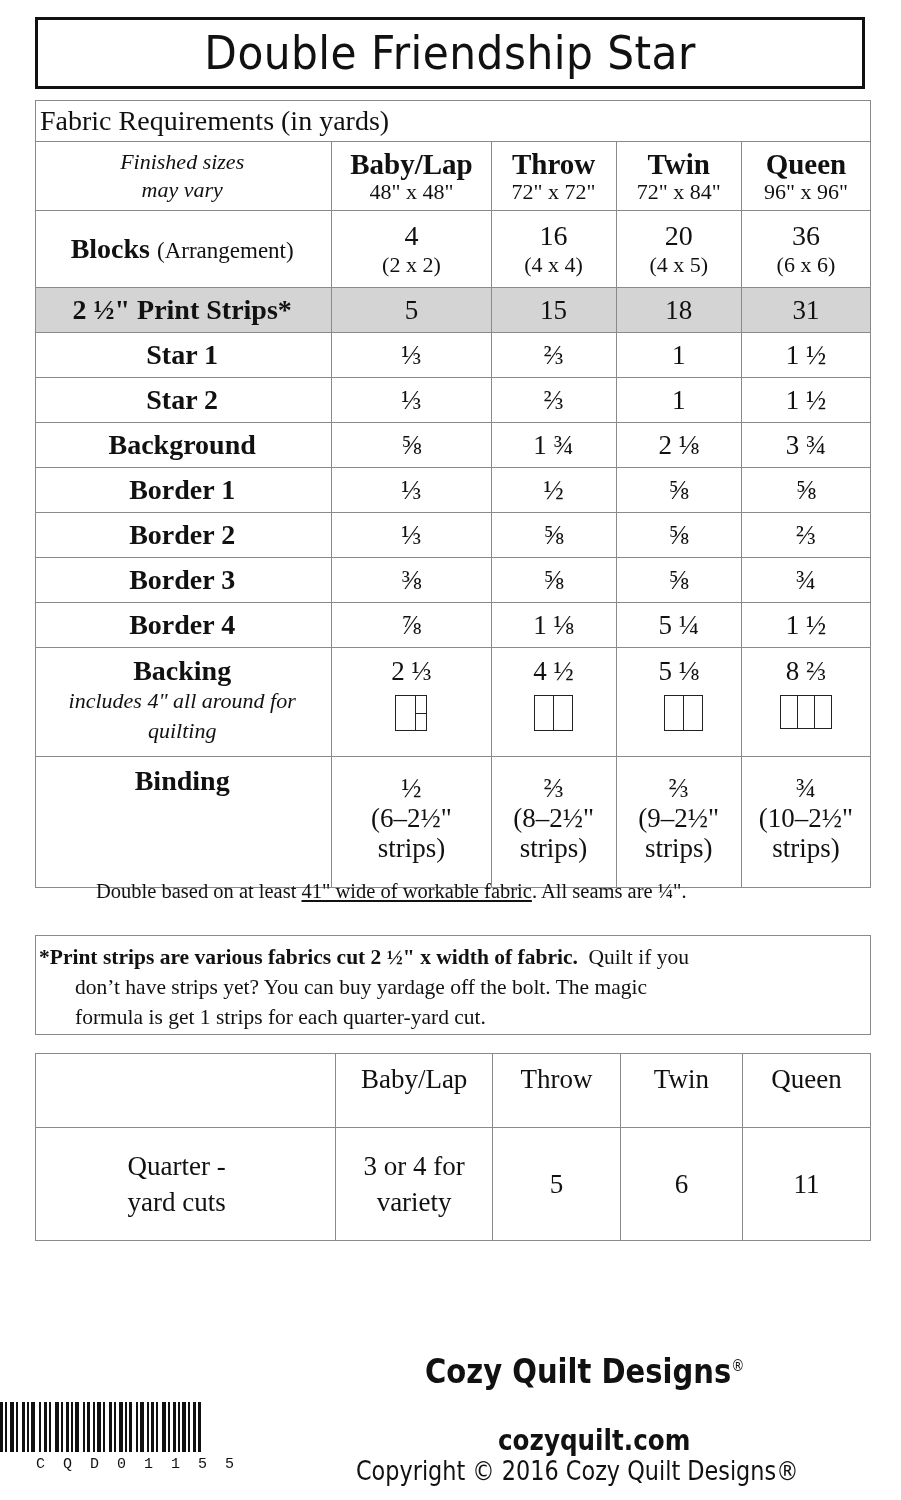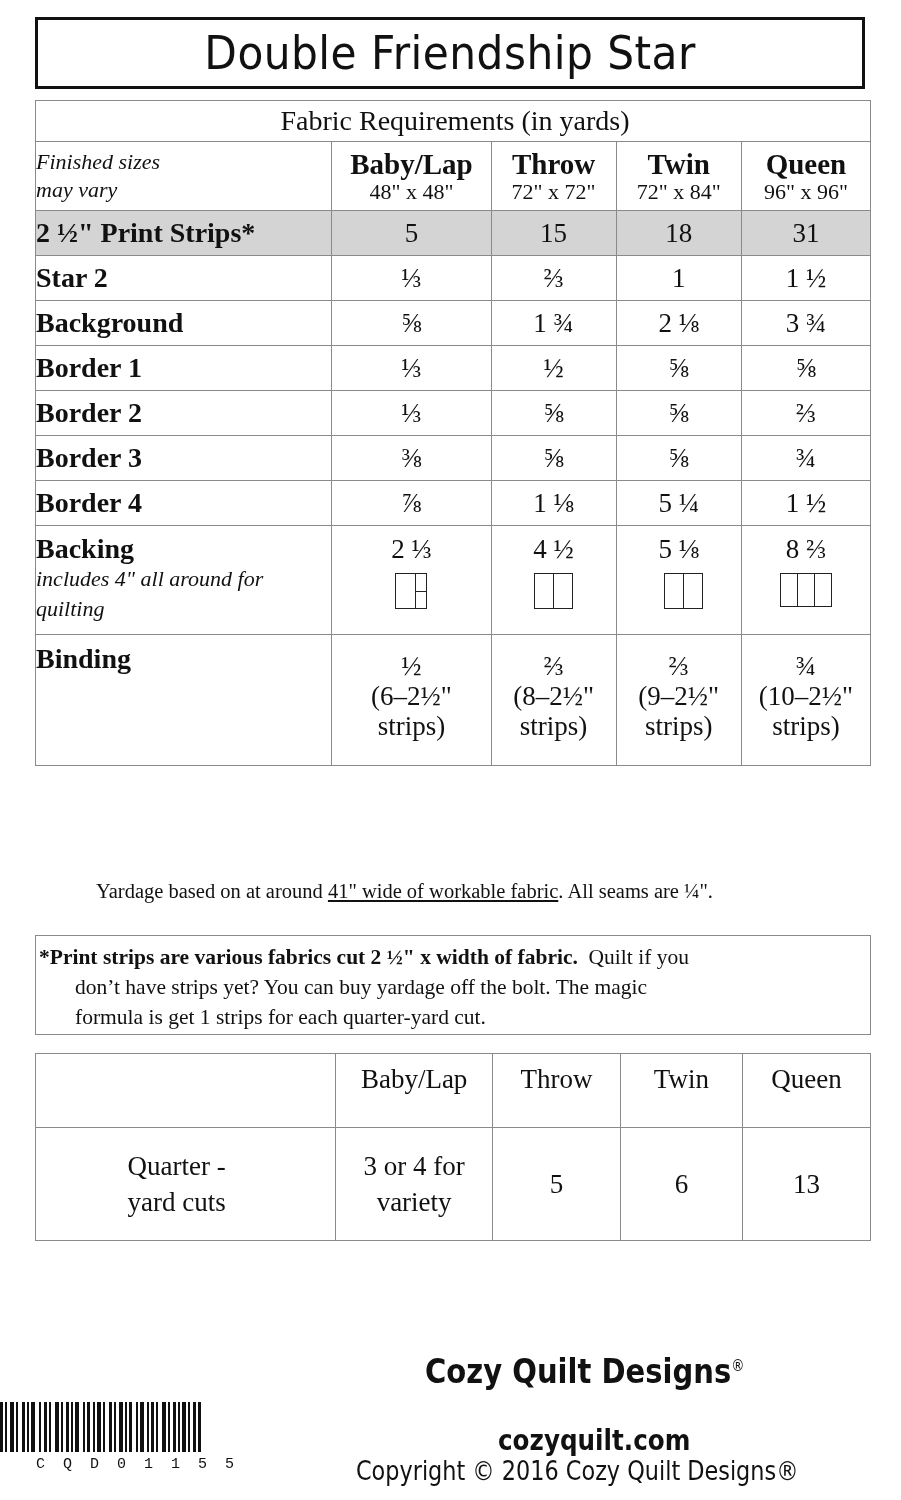--- a/index.html
+++ b/index.html
@@ -5,22 +5,22 @@
   html, body { margin: 0; padding: 0; background: #ffffff; }
   body { width: 901px; height: 1500px; position: relative; overflow: hidden; color: #111; font-family: "Liberation Serif", serif; }
 
   .title-box { position: absolute; left: 35px; top: 17px; width: 830px; height: 72px; border: 3px solid #111; box-sizing: border-box; display: flex; align-items: center; justify-content: center; }
   .title-box span { font-family: "DejaVu Sans", sans-serif; font-size: 46px; letter-spacing: 0.5px; font-weight: normal; transform: scaleX(0.92); }
 
   table { border-collapse: collapse; position: absolute; }
   td { border: 1.5px solid #8a8a8a; padding: 0; }
 
   #req { left: 35px; top: 100px; width: 836px; }
-  #req .caption-cell { height: 40px; font-size: 28px; padding-left: 4px; text-align: center; }
-  #req .lab { width: 292px; text-align: left; padding-right: 3px; font-weight: bold; font-size: 28px; margin-top: 8px; }
+  #req .caption-cell { height: 40px; font-size: 28px; padding-left: 4px; text-align: left; }
+  #req .lab { width: 292px; text-align: center; padding-right: 3px; font-weight: bold; font-size: 28px; margin-top: 8px; }
   #req .val { text-align: center; font-size: 27px; }
   .c1 { width: 158px; } .c2 { width: 124px; } .c3 { width: 124px; } .c4 { width: 128px; }
 
   .hdr-row td { height: 68px; }
   .hdr-lab { font-weight: normal !important; font-style: italic; font-size: 22px !important; line-height: 28px; }
   .hdr-name { font-weight: bold; font-size: 29px; line-height: 32px; }
   .hdr-dim { font-size: 22px; line-height: 24px; }
 
   .blocks-row td { height: 76px; }
   .blocks-row .lab .sub { font-weight: normal; font-size: 23px; }
@@ -89,28 +89,54 @@
         </td>
     <td class="val c3">
           <div class="hdr-name">Twin</div>
           <div class="hdr-dim">72" x 84"</div>
         </td>
     <td class="val c4">
           <div class="hdr-name">Queen</div>
           <div class="hdr-dim">96" x 96"</div>
         </td>
   </tr>
+  <tr class="blocks-row">
+    <td class="lab"><span>Blocks</span> <span class="sub">(Arrangement)</span></td>
+    <td class="val">
+          <div class="num">4</div>
+          <div class="arr">(2 x 2)</div>
+        </td>
+    <td class="val">
+          <div class="num">16</div>
+          <div class="arr">(4 x 4)</div>
+        </td>
+    <td class="val">
+          <div class="num">20</div>
+          <div class="arr">(4 x 5)</div>
+        </td>
+    <td class="val">
+          <div class="num">36</div>
+          <div class="arr">(6 x 6)</div>
+        </td>
+  </tr>
   <tr class="strips-row">
     <td class="lab">2 ½"  Print Strips*</td>
     <td class="val">5</td>
     <td class="val">15</td>
     <td class="val">18</td>
     <td class="val">31</td>
   </tr>
   <tr class="std-row">
+    <td class="lab">Star 1</td>
+    <td class="val frac">⅓</td>
+    <td class="val frac">⅔</td>
+    <td class="val frac">1</td>
+    <td class="val frac">1 ½</td>
+  </tr>
+  <tr class="std-row">
     <td class="lab">Star 2</td>
     <td class="val frac">⅓</td>
     <td class="val frac">⅔</td>
     <td class="val frac">1</td>
     <td class="val frac">1 ½</td>
   </tr>
   <tr class="std-row">
     <td class="lab">Background</td>
     <td class="val frac">⅝</td>
     <td class="val frac">1 ¾</td>
@@ -198,21 +224,21 @@
     <td class="val">
           <div>¾</div>
           <div>(10–2½"</div>
           <div>strips)</div>
         </td>
   </tr>
 </tbody>
   </table>
 
 <div class="yardage-note">
-  <span>Yardage based on at around </span><u>41" wide of workable fabric</u><span>.  All seams are ¼".</span>
+  <span>Double based on at least </span><u>41" wide of workable fabric</u><span>.  All seams are ¼".</span>
 </div>
 
 <div class="footnote-box">
   <b>*Print strips are various fabrics cut 2 ½" x width of fabric.</b><span style="white-space:pre;">  Quilt if you</span>
   <span class="indent">don’t have strips yet? You can buy yardage off the bolt. The magic</span>
   <span class="indent">formula is get 1 strips for each quarter-yard cut.</span>
 </div>
 
 <table id="qtr">
   <tbody>
@@ -227,21 +253,21 @@
     <td class="qlab">
           <div>Quarter -</div>
           <div>yard cuts</div>
         </td>
     <td>
           <div>3 or 4 for</div>
           <div>variety</div>
         </td>
     <td>5</td>
     <td>6</td>
-    <td>13</td>
+    <td>11</td>
   </tr>
 </tbody>
   </table>
 
 <div class="barcode">
   <i style="width:3px;margin-right:2px"></i>
     <i style="width:2px;margin-right:3px"></i>
     <i style="width:4px;margin-right:2px"></i>
     <i style="width:2px;margin-right:4px"></i>
     <i style="width:3px;margin-right:2px"></i>

